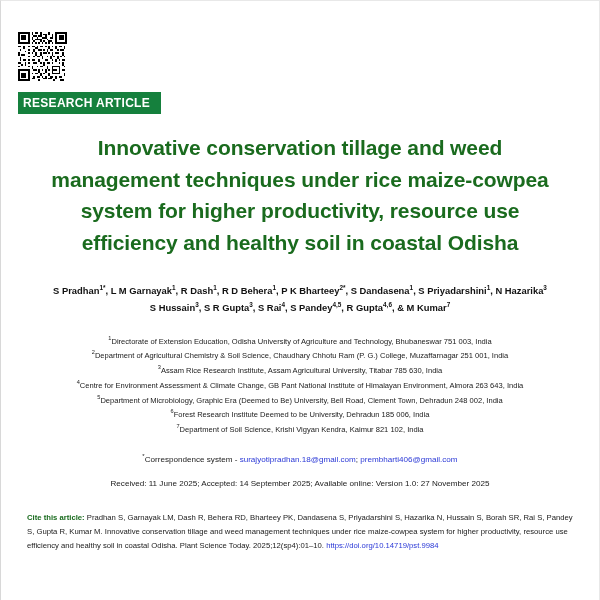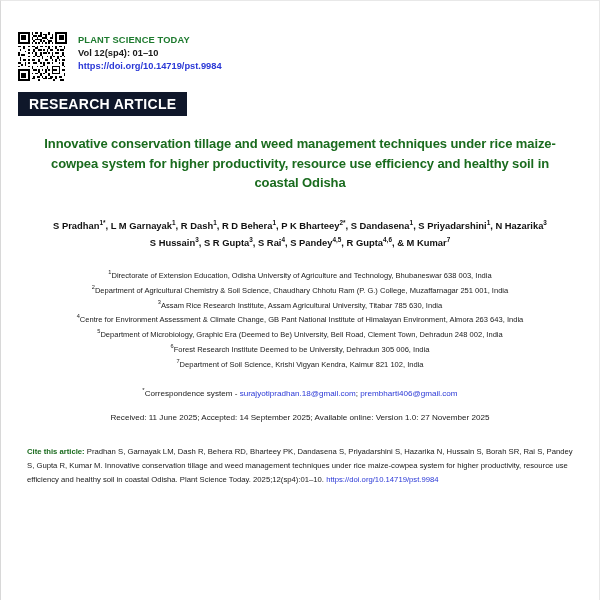--- a/index.html
+++ b/index.html
@@ -92,35 +92,35 @@
     padding: 1px;
     box-sizing: content-box;
   }
 
   
   .tag-wrap {
     padding: 11px 0 0 17px;
   }
   .article-tag {
     display: inline-block;
-    background: #0f172a;
+    background: #15803d;
     color: #ffffff;
-    font-size: 14px;
+    font-size: 12px;
     font-weight: bold;
     letter-spacing: 0.3px;
-    padding: 5px 11px 5px 11px;
+    padding: 5px 11px 5px 5px;
     line-height: 1;
   }
 
   
   .title {
     margin: 18px 42px 0 42px;
     text-align: center;
     color: #1a6b1e;
-    font-size: 13px;
+    font-size: 21px;
     font-weight: bold;
     line-height: 1.5;
     letter-spacing: -0.1px;
   }
 
   
   .authors {
     margin: 24px 28px 0 28px;
     text-align: center;
     font-size: 9.4px;
@@ -344,46 +344,41 @@
           <rect x="18" y="27" width="2" height="1"></rect>
         <rect x="21" y="28" width="1" height="1"></rect>
           <rect x="25" y="28" width="2" height="1"></rect>
         <rect x="20" y="18" width="1" height="1"></rect>
           <rect x="24" y="18" width="1" height="1"></rect>
         <rect x="10" y="9" width="1" height="1"></rect>
           <rect x="21" y="22" width="1" height="1"></rect>
       </g>
     </svg>
 
-    <div class="journal-block">
-      <span class="journal-name">PLANT SCIENCE TODAY</span>
-      <span class="journal-vol">Vol 12(sp4): 01–10</span>
-      <a class="journal-doi" href="#">https://doi.org/10.14719/pst.9984</a>
-    </div>
 
   </div>
 
   <div class="tag-wrap">
     <span class="article-tag">RESEARCH ARTICLE</span>
   </div>
 
   <h1 class="title">Innovative conservation tillage and weed management techniques under rice maize-cowpea system for higher productivity, resource use efficiency and healthy soil in coastal Odisha</h1>
 
   <div class="authors">
     <div id="author-line-1"><span>S Pradhan</span><sup>1*</sup><span>, </span><span>L M Garnayak</span><sup>1</sup><span>, </span><span>R Dash</span><sup>1</sup><span>, </span><span>R D Behera</span><sup>1</sup><span>, </span><span>P K Bharteey</span><sup>2*</sup><span>, </span><span>S Dandasena</span><sup>1</sup><span>, </span><span>S Priyadarshini</span><sup>1</sup><span>, </span><span>N Hazarika</span><sup>3</sup></div>
     <div id="author-line-2"><span>S Hussain</span><sup>3</sup><span>, </span><span>S R Gupta</span><sup>3</sup><span>, </span><span>S Rai</span><sup>4</sup><span>, </span><span>S Pandey</span><sup>4,5</sup><span>, </span><span>R Gupta</span><sup>4,6</sup><span>, </span><span>&amp; M Kumar</span><sup>7</sup></div>
   </div>
 
   <div class="affiliations" id="affiliation-list">
-      <span class="aff"><sup>1</sup><span>Directorate of Extension Education, Odisha University of Agriculture and Technology, Bhubaneswar 638 003, India</span></span>
+      <span class="aff"><sup>1</sup><span>Directorate of Extension Education, Odisha University of Agriculture and Technology, Bhubaneswar 751 003, India</span></span>
       <span class="aff"><sup>2</sup><span>Department of Agricultural Chemistry &amp; Soil Science, Chaudhary Chhotu Ram (P. G.) College, Muzaffarnagar 251 001, India</span></span>
       <span class="aff"><sup>3</sup><span>Assam Rice Research Institute, Assam Agricultural University, Titabar 785 630, India</span></span>
       <span class="aff"><sup>4</sup><span>Centre for Environment Assessment &amp; Climate Change, GB Pant National Institute of Himalayan Environment, Almora 263 643, India</span></span>
       <span class="aff"><sup>5</sup><span>Department of Microbiology, Graphic Era (Deemed to Be) University, Bell Road, Clement Town, Dehradun 248 002, India</span></span>
-      <span class="aff"><sup>6</sup><span>Forest Research Institute Deemed to be University, Dehradun 305 006, India</span></span>
+      <span class="aff"><sup>6</sup><span>Forest Research Institute Deemed to be University, Dehradun 185 006, India</span></span>
       <span class="aff"><sup>7</sup><span>Department of Soil Science, Krishi Vigyan Kendra, Kaimur 821 102, India</span></span>
     </div>
 
   <div class="correspondence">
     <sup>*</sup><span>Correspondence system - </span><a href="#">surajyotipradhan.18@gmail.com</a><span>; </span><a href="#">prembharti406@gmail.com</a>
   </div>
 
   <div class="dates">Received: 11 June 2025; Accepted: 14 September 2025; Available online: Version 1.0: 27 November 2025</div>
 
   <div class="citation">

